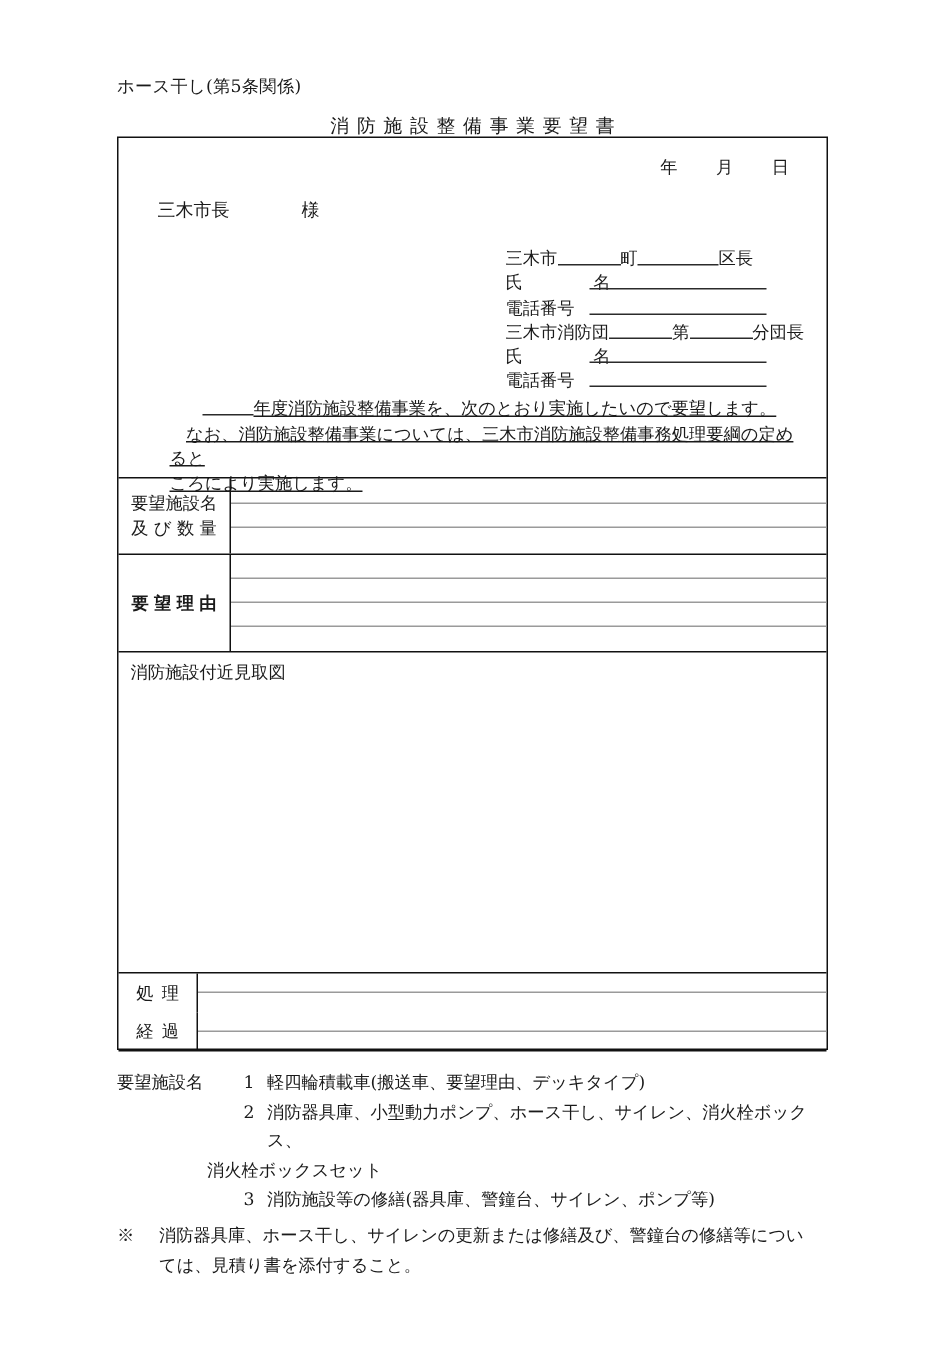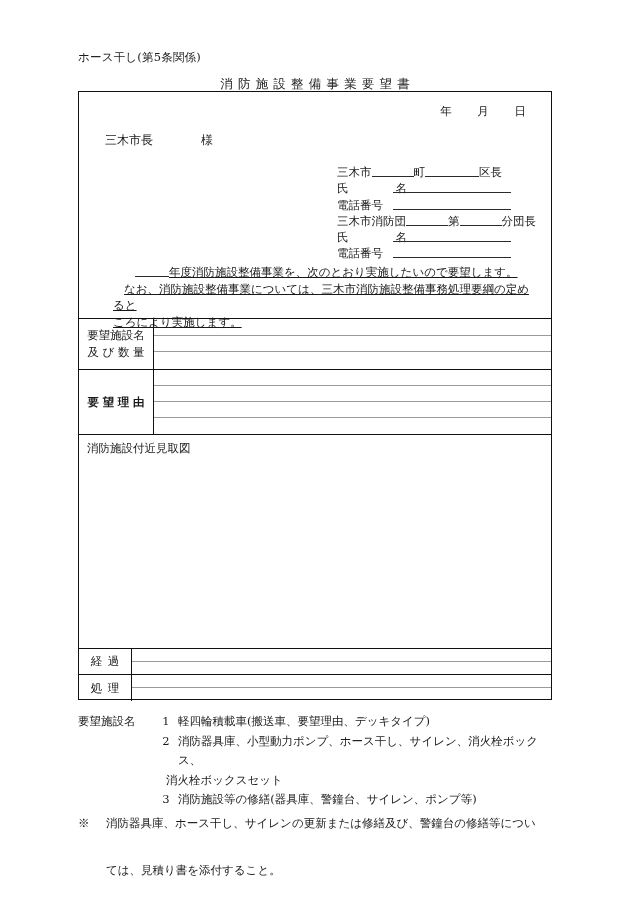--- a/index.html
+++ b/index.html
@@ -196,34 +196,34 @@
     font-size: 11.5px;
     line-height: 19.5px;
   }
   .notes .nrow { display: flex; align-items: flex-start; }
   .notes .nhead {
     flex: 0 0 76px;
     white-space: nowrap;
   }
   .notes .nnum { flex: 0 0 24px; text-align: center; }
   .notes .ntext { flex: 1 1 auto; }
-  .notes .ncont { margin-left: 88px; }
+  .notes .ncont { margin-left: 60px; }
 
   .footnote {
     position: absolute;
     left: 78px;
     top: 814px;
     width: 482px;
     font-size: 11.5px;
     line-height: 19.5px;
   }
   .footnote .fn-line1 { display: flex; }
   .footnote .fn-mark { flex: 0 0 28px; }
   .footnote .fn-body { flex: 1 1 auto; }
-  .footnote .fn-line2 { margin-left: 28px; margin-top: 27px; }
+  .footnote .fn-line2 { margin-left: 28px; }
 </style>
 </head>
 <body>
 
 <div class="page">
 
   <div class="form-code">ホース干し(第5条関係)</div>
   <div class="doc-title">消防施設整備事業要望書</div>
 
   <div class="frame">
@@ -289,29 +289,29 @@
         <div class="wline"></div>
         <div class="wline"></div>
         <div class="wline last"></div>
       </div>
     </div>
 
     <div class="row-sketch">
       <div class="sketch-label">消防施設付近見取図</div>
     </div>
 
+    <div class="brow">
+      <div class="blabel">処理</div>
+      <div class="bfield">
+        <div class="wline"></div>
+        <div class="wline last"></div>
+      </div>
+    </div>
     <div class="brow first">
       <div class="blabel">経過</div>
-      <div class="bfield">
-        <div class="wline"></div>
-        <div class="wline last"></div>
-      </div>
-    </div>
-    <div class="brow">
-      <div class="blabel">処理</div>
       <div class="bfield">
         <div class="wline"></div>
         <div class="wline last"></div>
       </div>
     </div>
 
   </div>
 
   <div class="notes">
     <div class="nrow">

